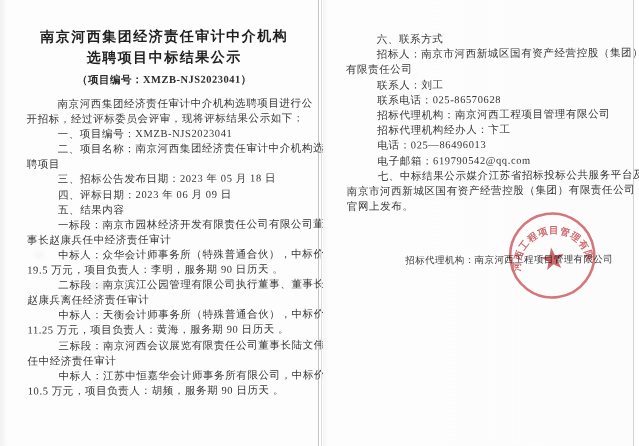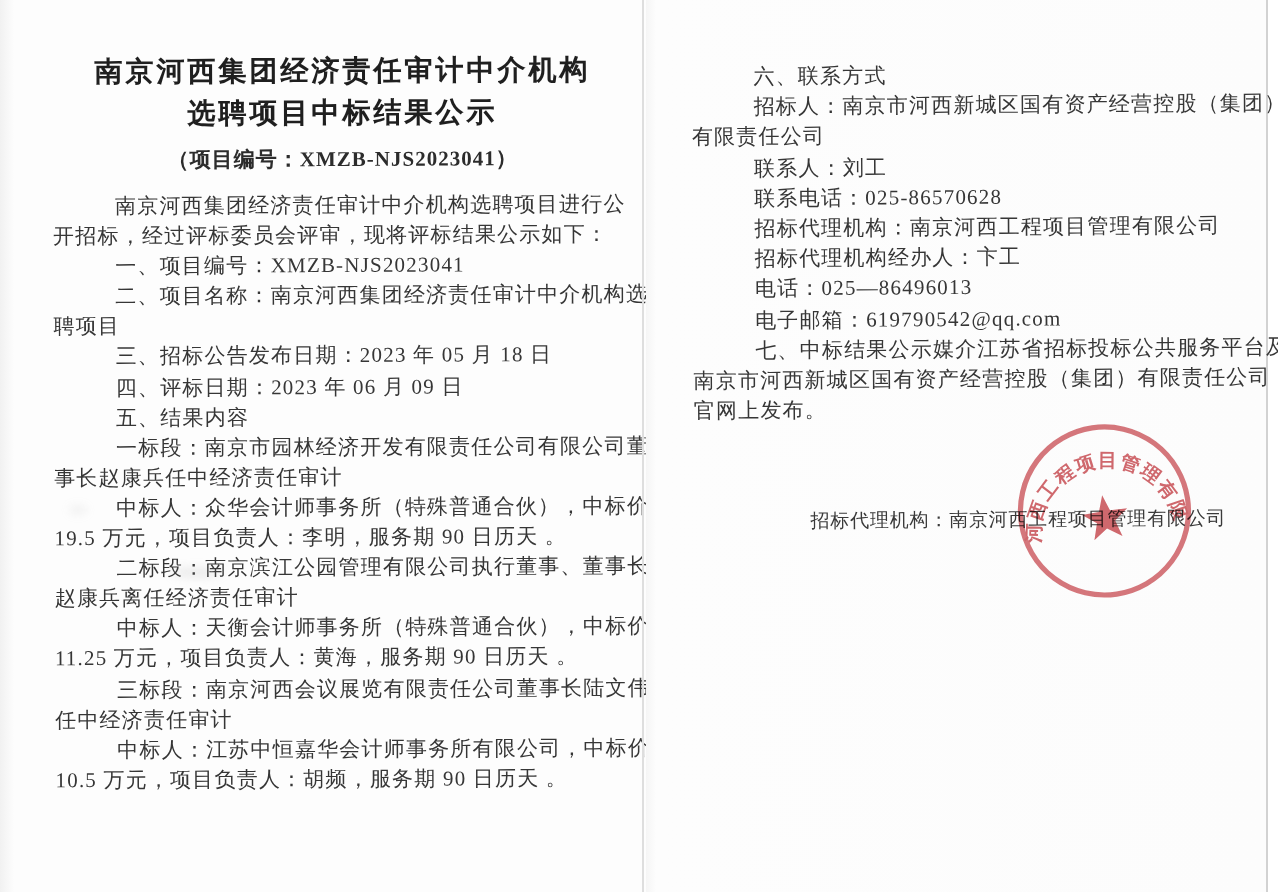--- a/index.html
+++ b/index.html
@@ -6,21 +6,20 @@
   body{
     width:639px;height:446px;position:relative;overflow:hidden;
     background:#ffffff;
     font-family:"Liberation Serif","DejaVu Serif",serif;
   }
   .page{position:absolute;top:0;height:446px;}
   .page-left{
     left:0;width:318px;
     background:linear-gradient(90deg,#f1f1f1 0,#fdfdfd 7px,#fdfdfd 100%);
     border-right:1px solid #c6c6c6;
-    padding-left:14px;
   }
   .seam{position:absolute;top:0;left:321px;width:1px;height:446px;background:#dedede;}
   .page-right{
     left:323px;width:310px;
     background:linear-gradient(90deg,#f5f5f5 0,#fdfdfd 5px,#fcfcfc 100%);
     border-right:1px solid #d2d2d2;
   }
   .content{position:absolute;inset:0;}
   .page-left .content{transform:rotate(-0.25deg);}
   .page-right .content{transform:rotate(-0.4deg);}

